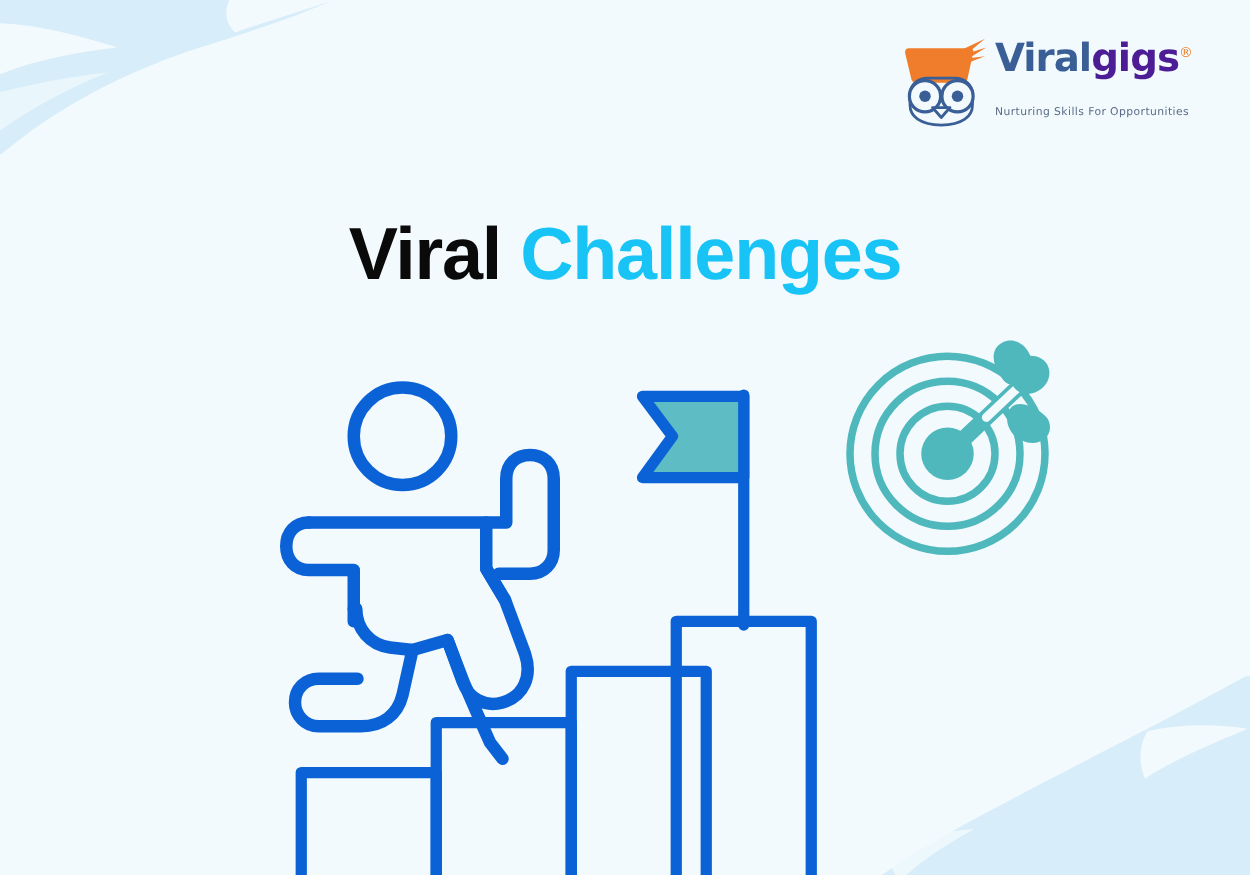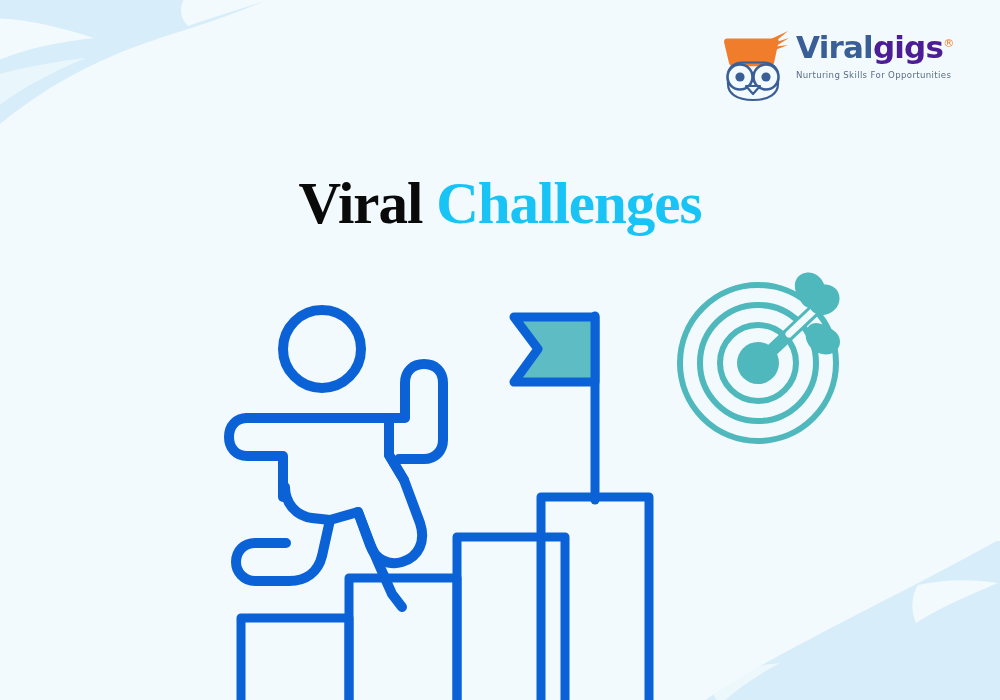--- a/index.html
+++ b/index.html
@@ -72,36 +72,36 @@
   }
   .wm-techie { color: #3a5e96; }
   .wm-gigs   { color: #4c1d95; }
   .wm-reg {
     color: #ef7d2a;
     font-size: 11px;
     vertical-align: super;
     font-weight: normal;
   }
   #logo-tagline {
-    margin-top: 7px;
+    margin-top: 22px;
     font-family: "DejaVu Sans", sans-serif;
     font-size: 8.6px;
     color: #5a6c86;
     letter-spacing: 0.35px;
     white-space: nowrap;
   }
 
   
   #page-title {
     position: absolute;
     left: 0;
     top: 134px;
     width: 1000px;
     text-align: center;
-    font-family: Liberation Serif, serif;
+    font-family: Liberation Sans, sans-serif;
     font-weight: bold;
     font-size: 59px;
     letter-spacing: -1px;
     line-height: 1;
     white-space: nowrap;
   }
   .title-word-1 { color: #0a0a0a; }
   .title-word-2 { color: #18c3f5; }
 
   

